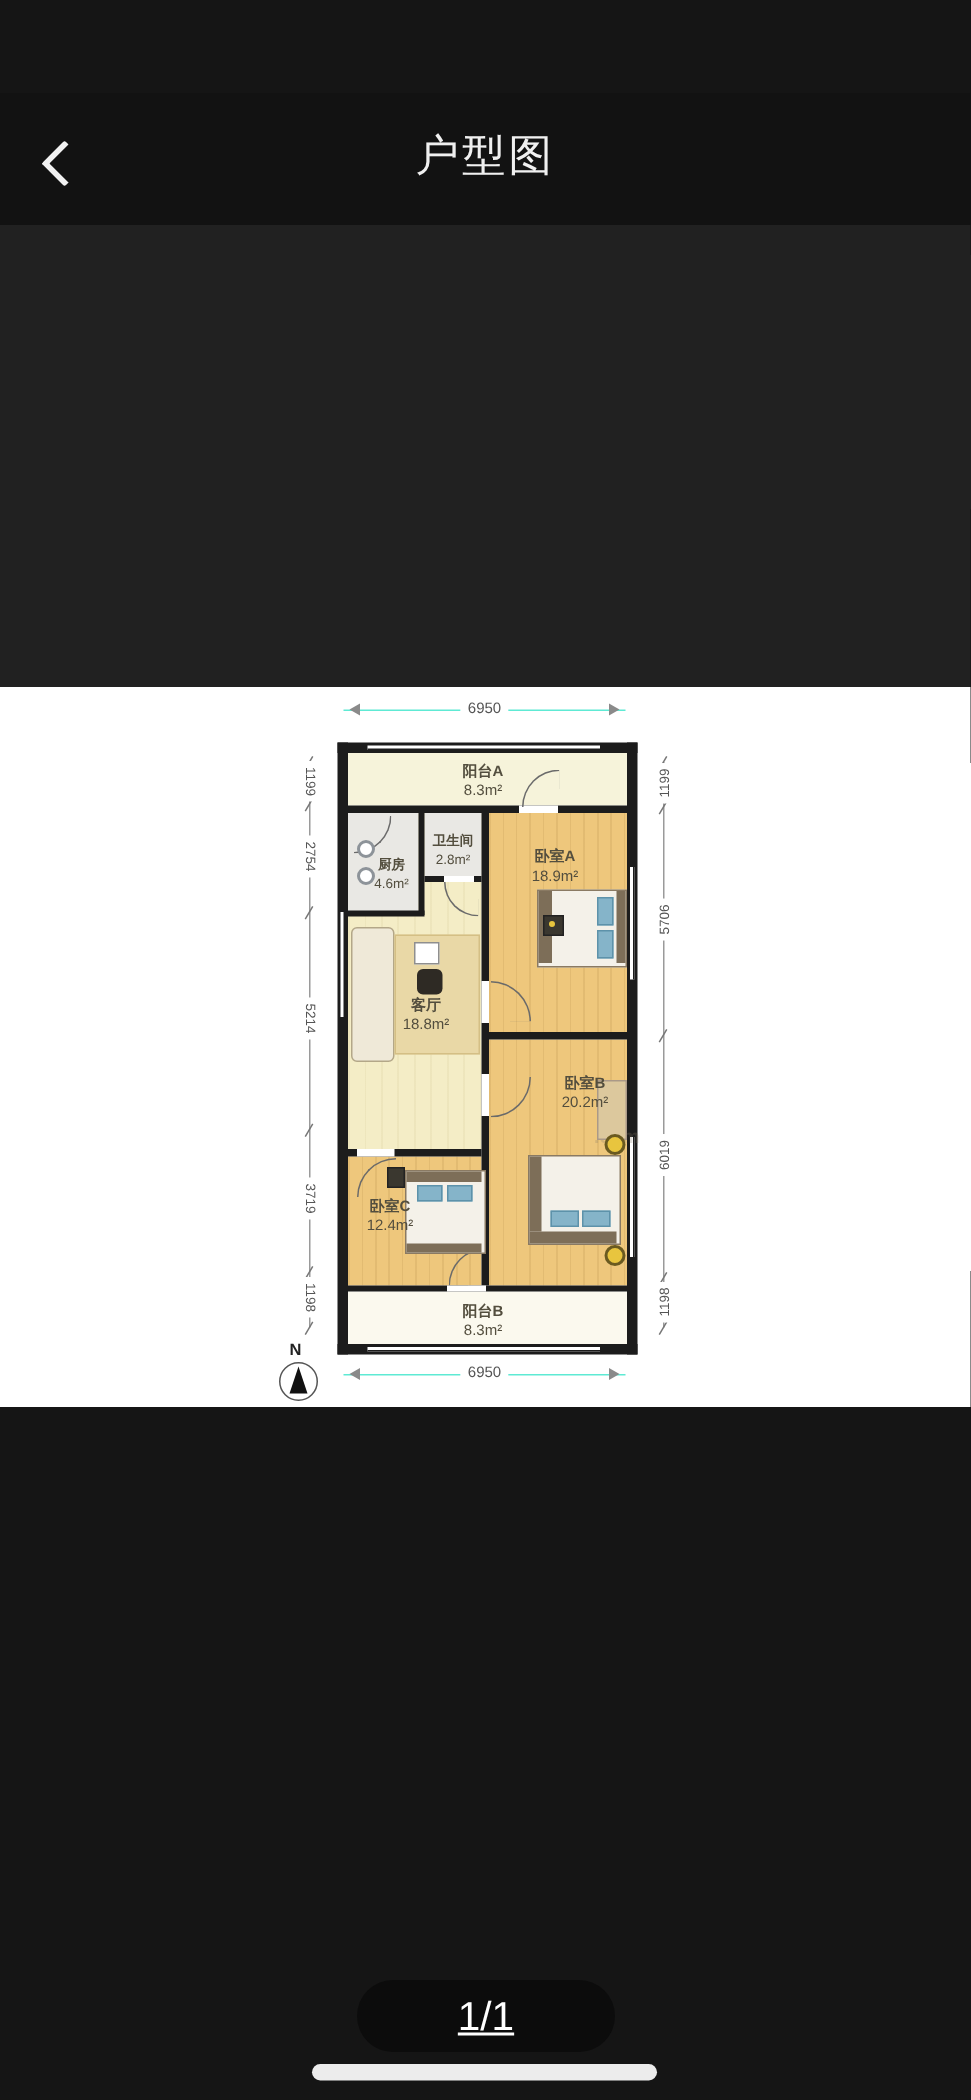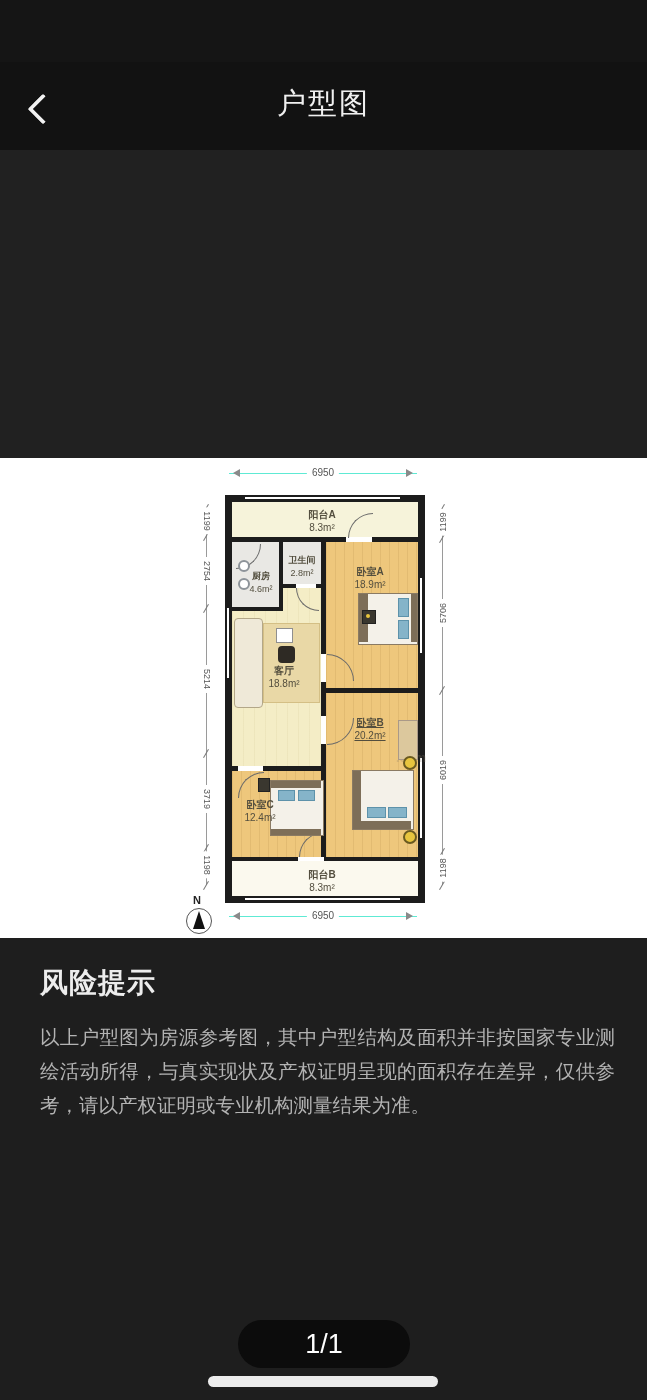--- a/index.html
+++ b/index.html
@@ -70,21 +70,21 @@
   .compass-c{position:absolute;width:24px;height:24px;border:1px solid #555;border-radius:50%;background:#fff;}
   .compass-a{position:absolute;width:0;height:0;border-left:6px solid transparent;border-right:6px solid transparent;border-bottom:18px solid #111;}
   .compass-n{position:absolute;font-size:11px;color:#222;font-weight:bold;}
 
   
   .risk{position:absolute;top:938px;left:0;width:647px;height:462px;background:#1e1e1e;}
   .risk-title{position:absolute;left:40px;top:26px;font-size:28px;font-weight:bold;color:#ededed;letter-spacing:1px;}
   .risk-body{position:absolute;left:40px;top:82px;width:575px;font-size:19.5px;line-height:34px;color:#b3b3b3;text-align:justify;}
 
   
-  .page-pill{position:absolute;left:238px;top:1320px;width:172px;height:48px;background:#0c0c0c;border-radius:24px;color:#ffffff;font-size:27px;text-align:center;line-height:48px;}
+  .page-pill{position:absolute;left:238px;top:1320px;width:172px;height:48px;background:#0c0c0c;border-radius:24px;color:#ffffff;font-size:27px;text-align:center;line-height:48px;text-decoration:underline;}
   .brand{position:absolute;left:458px;top:1322px;width:190px;height:70px;color:#9b9b9b;}
   .brand-cn{position:absolute;left:60px;top:0;font-size:17px;font-weight:bold;color:#9b9b9b;letter-spacing:2px;}
   .brand-en{position:absolute;left:0;top:12px;font-size:40px;font-weight:bold;color:#9b9b9b;letter-spacing:-1px;}
   .home-bar{position:absolute;left:208px;top:1376px;width:230px;height:11px;border-radius:6px;background:#ececec;}
 </style>
 </head>
 <body>
 
 <div class="screen">
 
@@ -183,21 +183,21 @@
       <div class="pil" style="left:7px;top:9px;width:15px;height:9px;"></div>
       <div class="pil" style="left:27px;top:9px;width:15px;height:9px;"></div>
     </div>
     <div class="furn nstand" style="left:258px;top:320px;width:10px;height:12px;"></div>
 
     <div class="room-label" style="left:322px;top:50px;"><b>阳台A</b><br><span>8.3m²</span></div>
     <div class="room-label" style="left:302px;top:96px;font-size:9px;"><b>卫生间</b><br><span>2.8m²</span></div>
     <div class="room-label" style="left:261px;top:112px;font-size:9px;"><b>厨房</b><br><span>4.6m²</span></div>
     <div class="room-label" style="left:370px;top:107px;"><b>卧室A</b><br><span>18.9m²</span></div>
     <div class="room-label" style="left:284px;top:206px;"><b>客厅</b><br><span>18.8m²</span></div>
-    <div class="room-label" style="left:370px;top:258px;text-decoration:underline;"><b>卧室B</b><br><span>20.2m²</span></div>
+    <div class="room-label" style="left:390px;top:258px;"><b>卧室B</b><br><span>20.2m²</span></div>
     <div class="room-label" style="left:260px;top:340px;"><b>卧室C</b><br><span>12.4m²</span></div>
     <div class="room-label" style="left:322px;top:410px;"><b>阳台B</b><br><span>8.3m²</span></div>
 
     <div>
       <div class="dline-v" style="left:206px;top:50px;height:377px;"></div>
       <div class="tick" style="left:201px;top:50px;"></div>
       <div class="tick" style="left:201px;top:78px;"></div>
       <div class="tick" style="left:201px;top:150px;"></div>
       <div class="tick" style="left:201px;top:295px;"></div>
       <div class="tick" style="left:201px;top:390px;"></div>
@@ -228,21 +228,17 @@
       <div class="dim-lab-h" style="left:94px;">6950</div>
     </div>
 
     <div>
       <div class="compass-n" style="left:193px;top:436px;">N</div>
       <div class="compass-c" style="left:186px;top:450px;"></div>
       <div class="compass-a" style="left:193px;top:453px;"></div>
     </div>
   </div>
 
-  <div class="risk">
-    <div class="risk-title">风险提示</div>
-    <div class="risk-body">以上户型图为房源参考图，其中户型结构及面积并非按国家专业测绘活动所得，与真实现状及产权证明呈现的面积存在差异，仅供参考，请以产权证明或专业机构测量结果为准。</div>
-  </div>
 
   <div class="page-pill">1/1</div>
   <div class="home-bar"></div>
 
 </div>
 
 </body></html>

